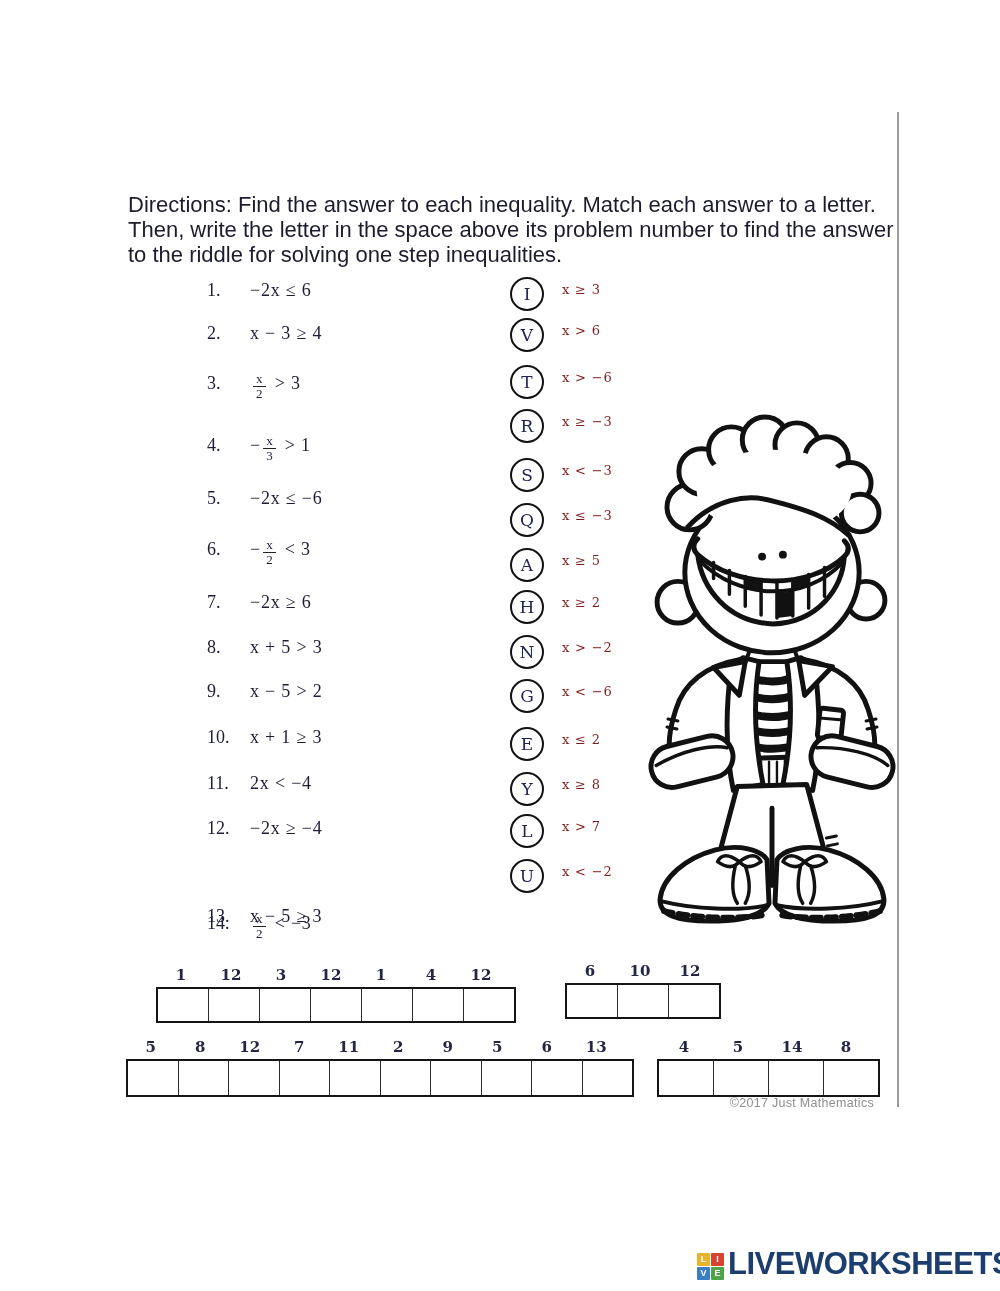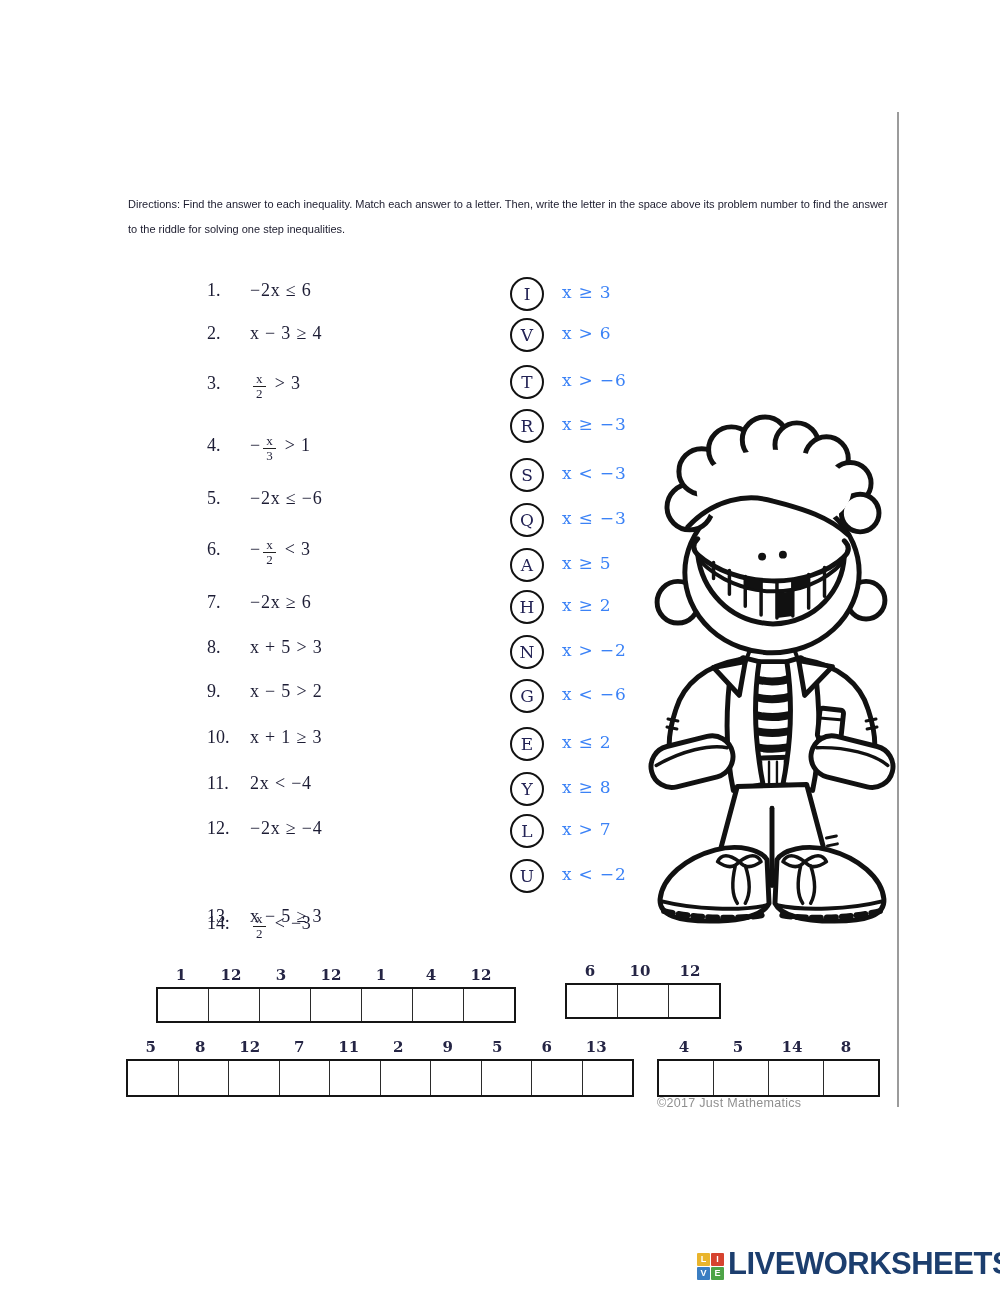--- a/index.html
+++ b/index.html
@@ -5,50 +5,50 @@
   html,body{margin:0;padding:0;background:#ffffff;}
   #page{position:relative;width:1000px;height:1291px;background:#ffffff;overflow:hidden;
         font-family:"Liberation Sans",sans-serif;color:#1d1d35;}
   
   .edge-line{position:absolute;left:897px;top:112px;width:2px;height:995px;background:#9b9b9b;}
   
   .title{position:absolute;left:0;top:114px;width:1000px;text-align:center;
          font-family:"DejaVu Serif",serif;font-weight:900;font-size:45px;color:#0d0d0d;
          -webkit-text-stroke:1.6px #0d0d0d;letter-spacing:0px;}
   
-  .directions{position:absolute;left:128px;top:192px;width:766px;font-size:11px;
+  .directions{position:absolute;left:128px;top:192px;width:766px;font-size:22px;
               line-height:25px;color:#1c1c2e;}
   
   .prob{position:absolute;left:207px;font-family:Liberation Serif, serif;font-size:18px;
         color:#1d1d35;white-space:nowrap;}
   .pnum{display:inline-block;width:43px;}
   .pexpr{letter-spacing:0.8px;}
   .frac{display:inline-block;text-align:center;vertical-align:-0.5em;margin:0 3px;}
   .fn{display:block;font-size:13px;line-height:13px;border-bottom:1.6px solid #222;padding:0 3px 1px;}
   .fd{display:block;font-size:13px;line-height:14px;}
   .sign{letter-spacing:0;}
   
   .akrow{position:absolute;left:510px;height:32px;font-family:"DejaVu Serif",serif;}
   .circle{position:absolute;left:0;top:0;width:30px;height:30px;border:2.6px solid #121212;
           border-radius:50%;text-align:center;line-height:30px;font-size:17px;color:#232355;
           font-weight:500;}
-  .aktext{position:absolute;left:52px;top:5px;font-size:17px;color:#3b82f6;
+  .aktext{position:absolute;left:52px;top:5px;font-size:13px;color:#7f1d1d;
           letter-spacing:0.8px;white-space:nowrap;}
   
   .box-group{position:absolute;}
   .labels{display:flex;}
   .labels span{display:block;text-align:center;font-family:"DejaVu Serif",serif;
                font-weight:700;font-size:15px;color:#252545;height:21px;}
   .cells{display:flex;border:2.6px solid #151515;border-left-width:2.2px;border-right-width:2.2px;}
   .cell{border-left:1.6px solid #2b2b2b;background:#fff;}
   .cell:first-child{border-left:none;}
   .w50{width:50px;} .w49{width:49.5px;} .w54{width:54px;}
   .h32{height:32px;} .h34{height:34px;}
   
-  .copyright{position:absolute;left:657px;top:1096px;width:217px;text-align:left;
+  .copyright{position:absolute;left:657px;top:1096px;width:217px;text-align:right;
              font-size:12.5px;color:#8f8f8f;letter-spacing:0.3px;}
   
   .lw{position:absolute;left:697px;top:1244px;height:46px;}
   .lw-squares{position:absolute;left:0;top:9px;width:27px;height:27px;display:grid;
               grid-template-columns:13px 13px;grid-template-rows:13px 13px;gap:1px;}
   .lw-squares span{display:block;color:#fff;font-size:9px;font-weight:bold;text-align:center;
                    line-height:13px;border-radius:1px;}
   .sq-l{background:#e9b42c;} .sq-i{background:#d6432f;}
   .sq-v{background:#3b7ec2;} .sq-e{background:#4ea447;}
   .lw-text{position:absolute;left:31px;top:2px;font-size:31px;font-weight:900;

